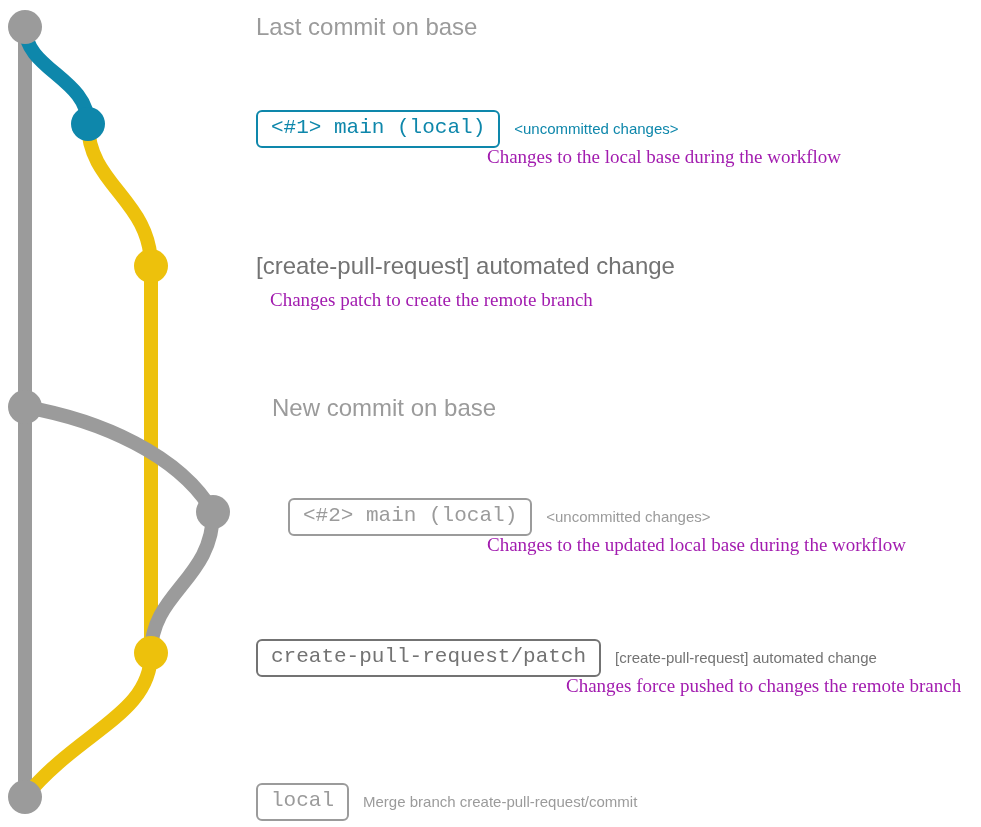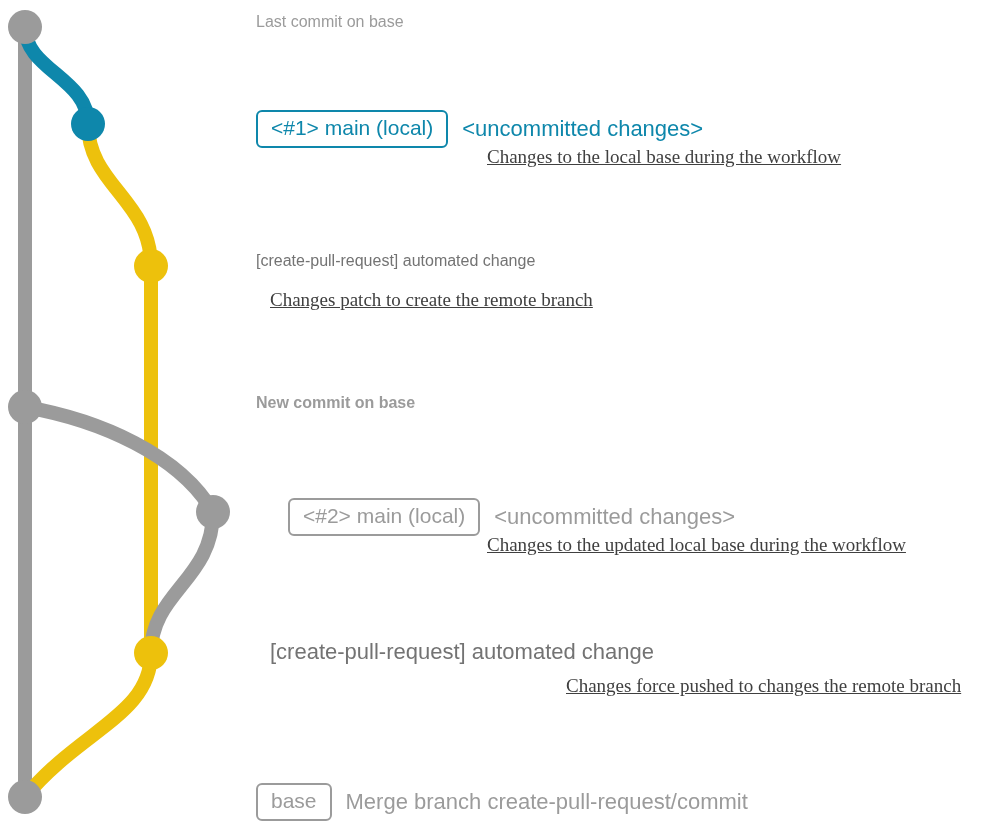--- a/index.html
+++ b/index.html
@@ -29,42 +29,41 @@
     white-space: nowrap;
   }
   .pill {
     display: inline-flex;
     align-items: center;
     justify-content: center;
     border: 2px solid currentColor;
     border-radius: 6px;
     padding: 4px 13px 6px 13px;
     font-size: 21px;
-    font-family: Liberation Sans, sans-serif;
+    font-family: Liberation Mono, monospace;
     line-height: 1.15;
     box-sizing: border-box;
   }
   .subject {
-    font-size: 22px;
+    font-size: 15px;
     font-family: "Liberation Sans", sans-serif;
     margin-left: 14px;
     line-height: 1.15;
   }
   .plain-subject {
-    font-size: 16px;
+    font-size: 24px;
     font-family: "Liberation Sans", sans-serif;
     line-height: 1.15;
   }
   .note {
     position: absolute;
     font-family: "Liberation Serif", serif;
     font-size: 19px;
-    color: #404040;
+    color: #a21caf;
     white-space: nowrap;
-    text-decoration: underline;
   }
   .c-blue   { color: #0e87ab; }
   .c-yellow { color: #737373; }
   .c-gray   { color: #9b9b9b; }
 </style>
 </head>
 <body>
 
 <svg id="graph-canvas" viewBox="0 0 981 827" xmlns="http://www.w3.org/2000/svg">
   <g fill="none" stroke-width="14" stroke-linecap="round">
@@ -103,31 +102,32 @@
   <span class="pill c-blue">&lt;#1&gt; main (local)</span>
   <span class="subject c-blue">&lt;uncommitted changes&gt;</span>
 </div>
 <div class="note" style="left:487px; top:146px;">Changes to the local base during the workflow</div>
 
 <div class="row" style="left:256px; top:252px;">
   <span class="plain-subject c-yellow">[create-pull-request] automated change</span>
 </div>
 <div class="note" style="left:270px; top:289px;">Changes patch to create the remote branch</div>
 
-<div class="row" style="left:256px; top:394px;font-weight:bold;">
+<div class="row" style="left:272px; top:394px;">
   <span class="plain-subject c-gray">New commit on base</span>
 </div>
 
 <div class="row" style="left:256px; top:498px;padding-left:32px;">
   <span class="pill c-gray">&lt;#2&gt; main (local)</span>
   <span class="subject c-gray">&lt;uncommitted changes&gt;</span>
 </div>
 <div class="note" style="left:487px; top:534px;">Changes to the updated local base during the workflow</div>
 
 <div class="row" style="left:256px; top:639px;">
+  <span class="pill c-yellow">create-pull-request/patch</span>
   <span class="subject c-yellow">[create-pull-request] automated change</span>
 </div>
 <div class="note" style="left:566px; top:675px;">Changes force pushed to changes the remote branch</div>
 
 <div class="row" style="left:256px; top:783px;">
-  <span class="pill c-gray">base</span>
+  <span class="pill c-gray">local</span>
   <span class="subject c-gray">Merge branch create-pull-request/commit</span>
 </div>
 
 </body></html>

